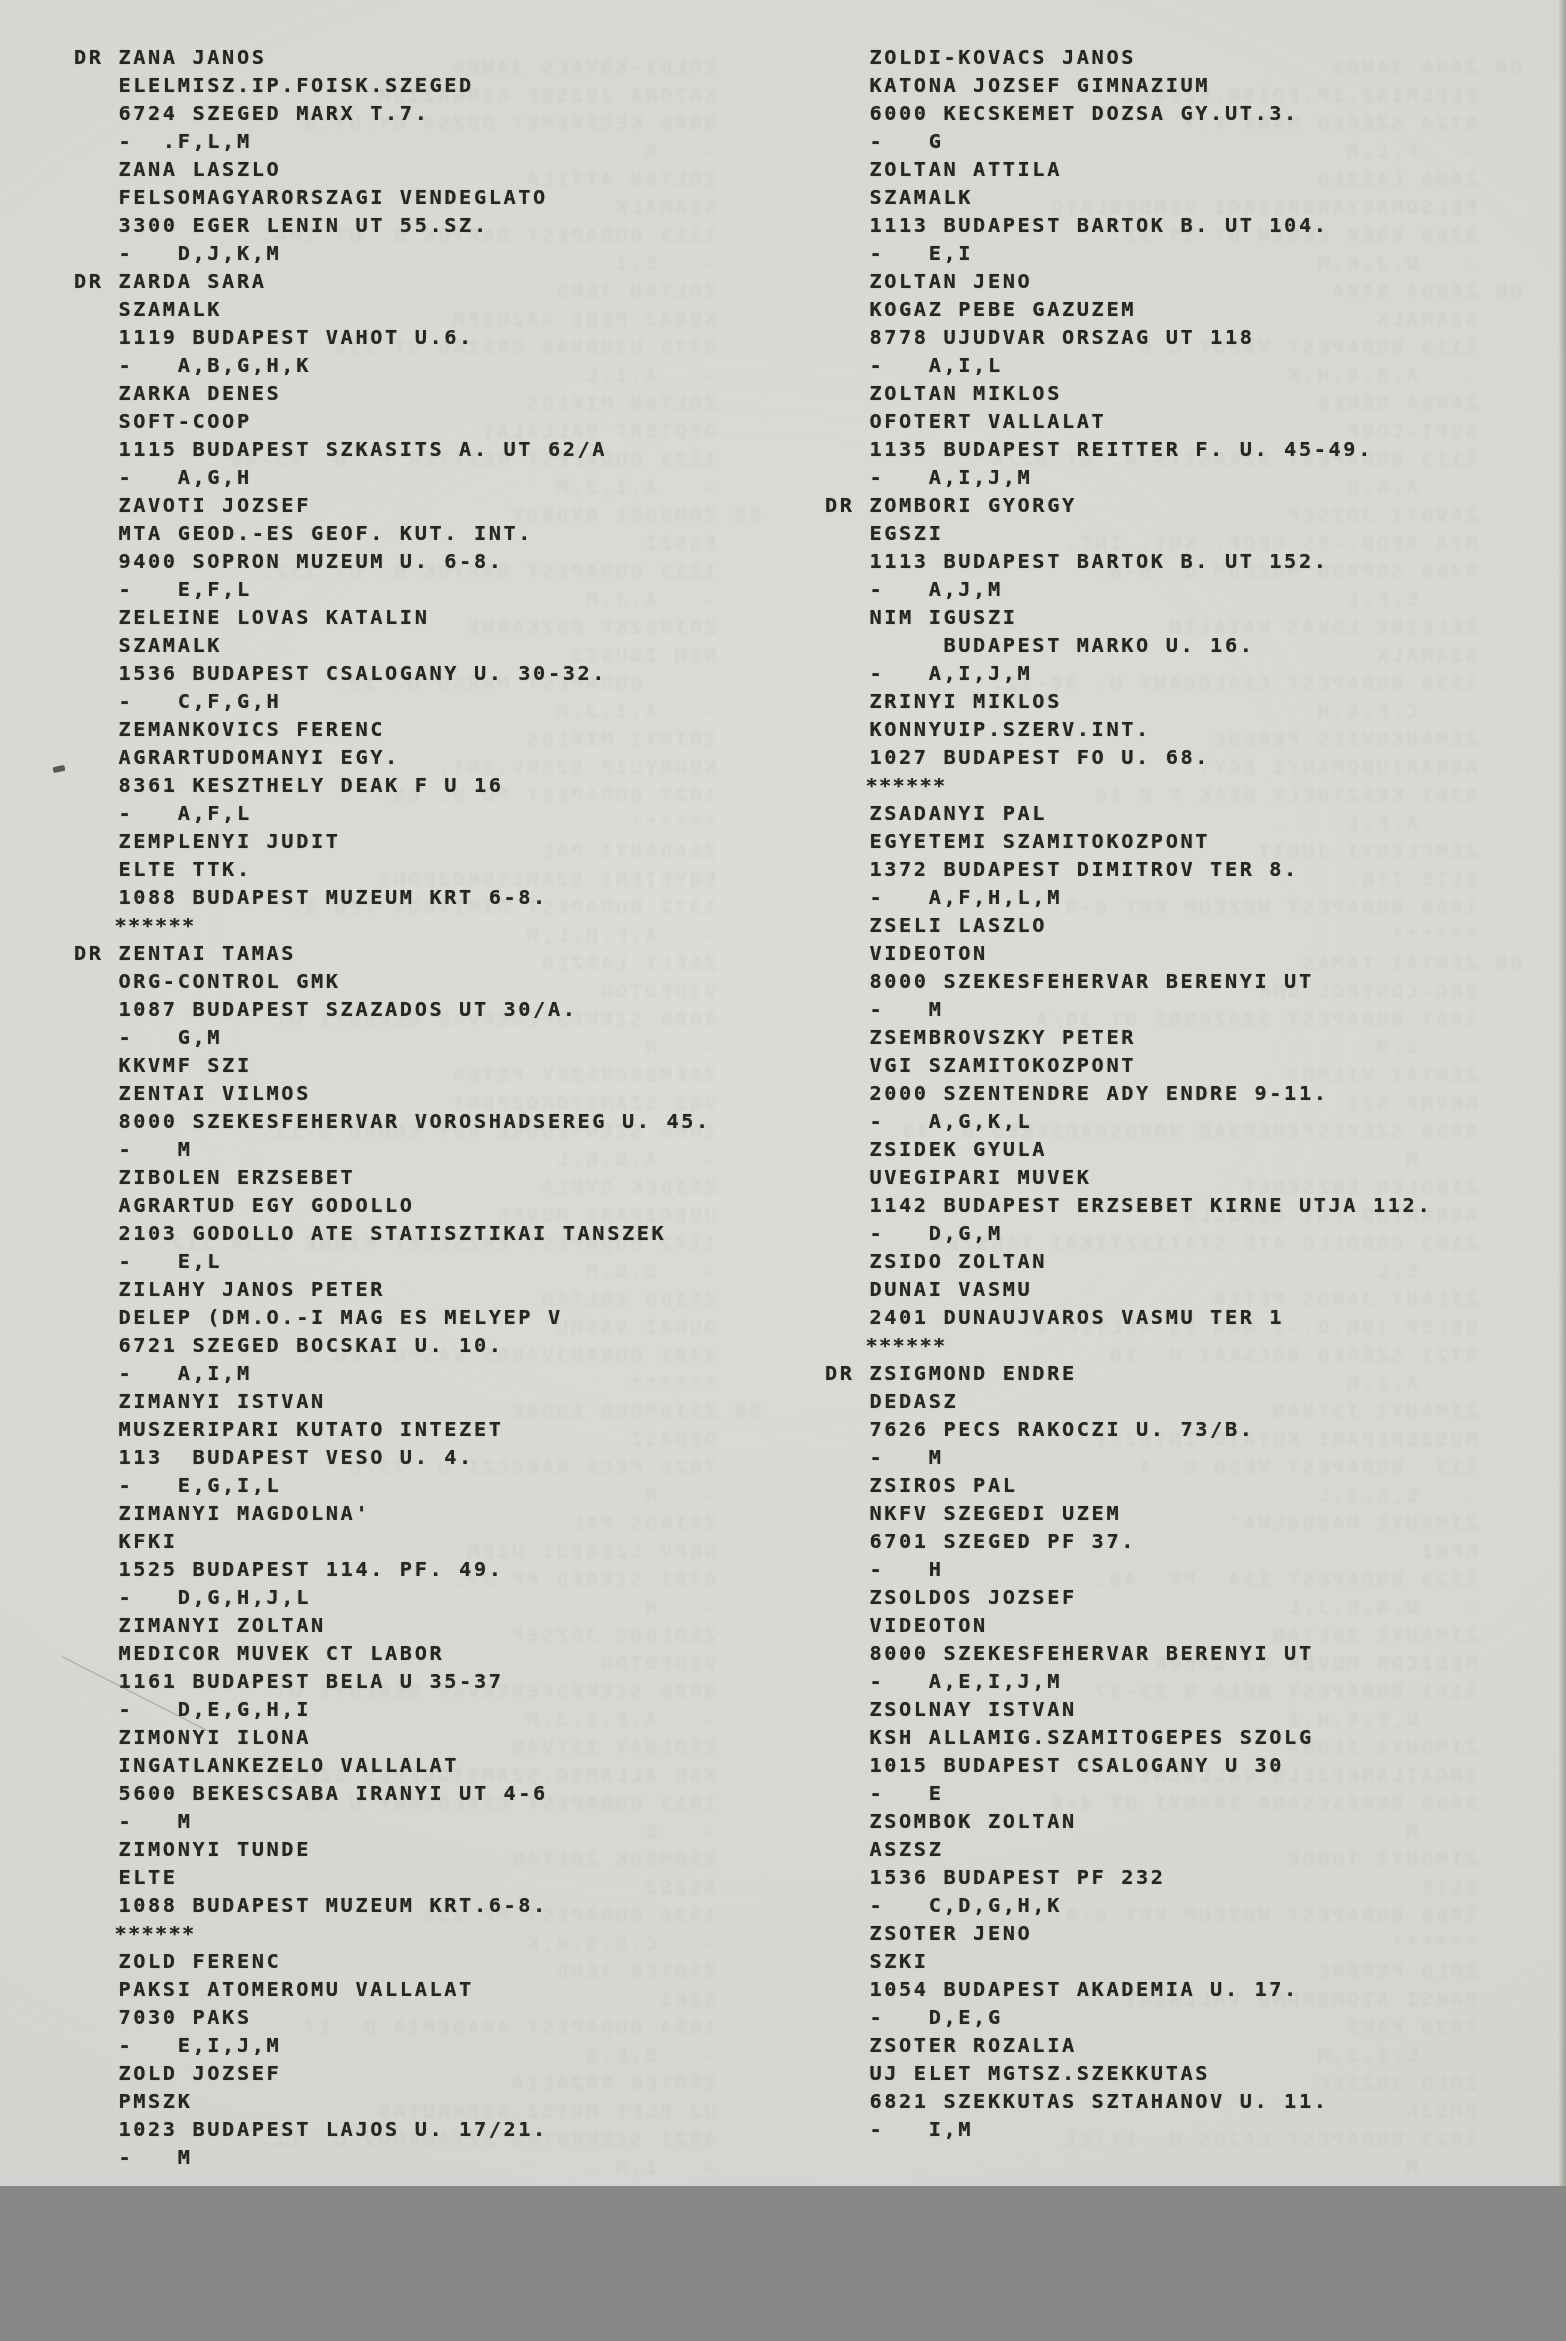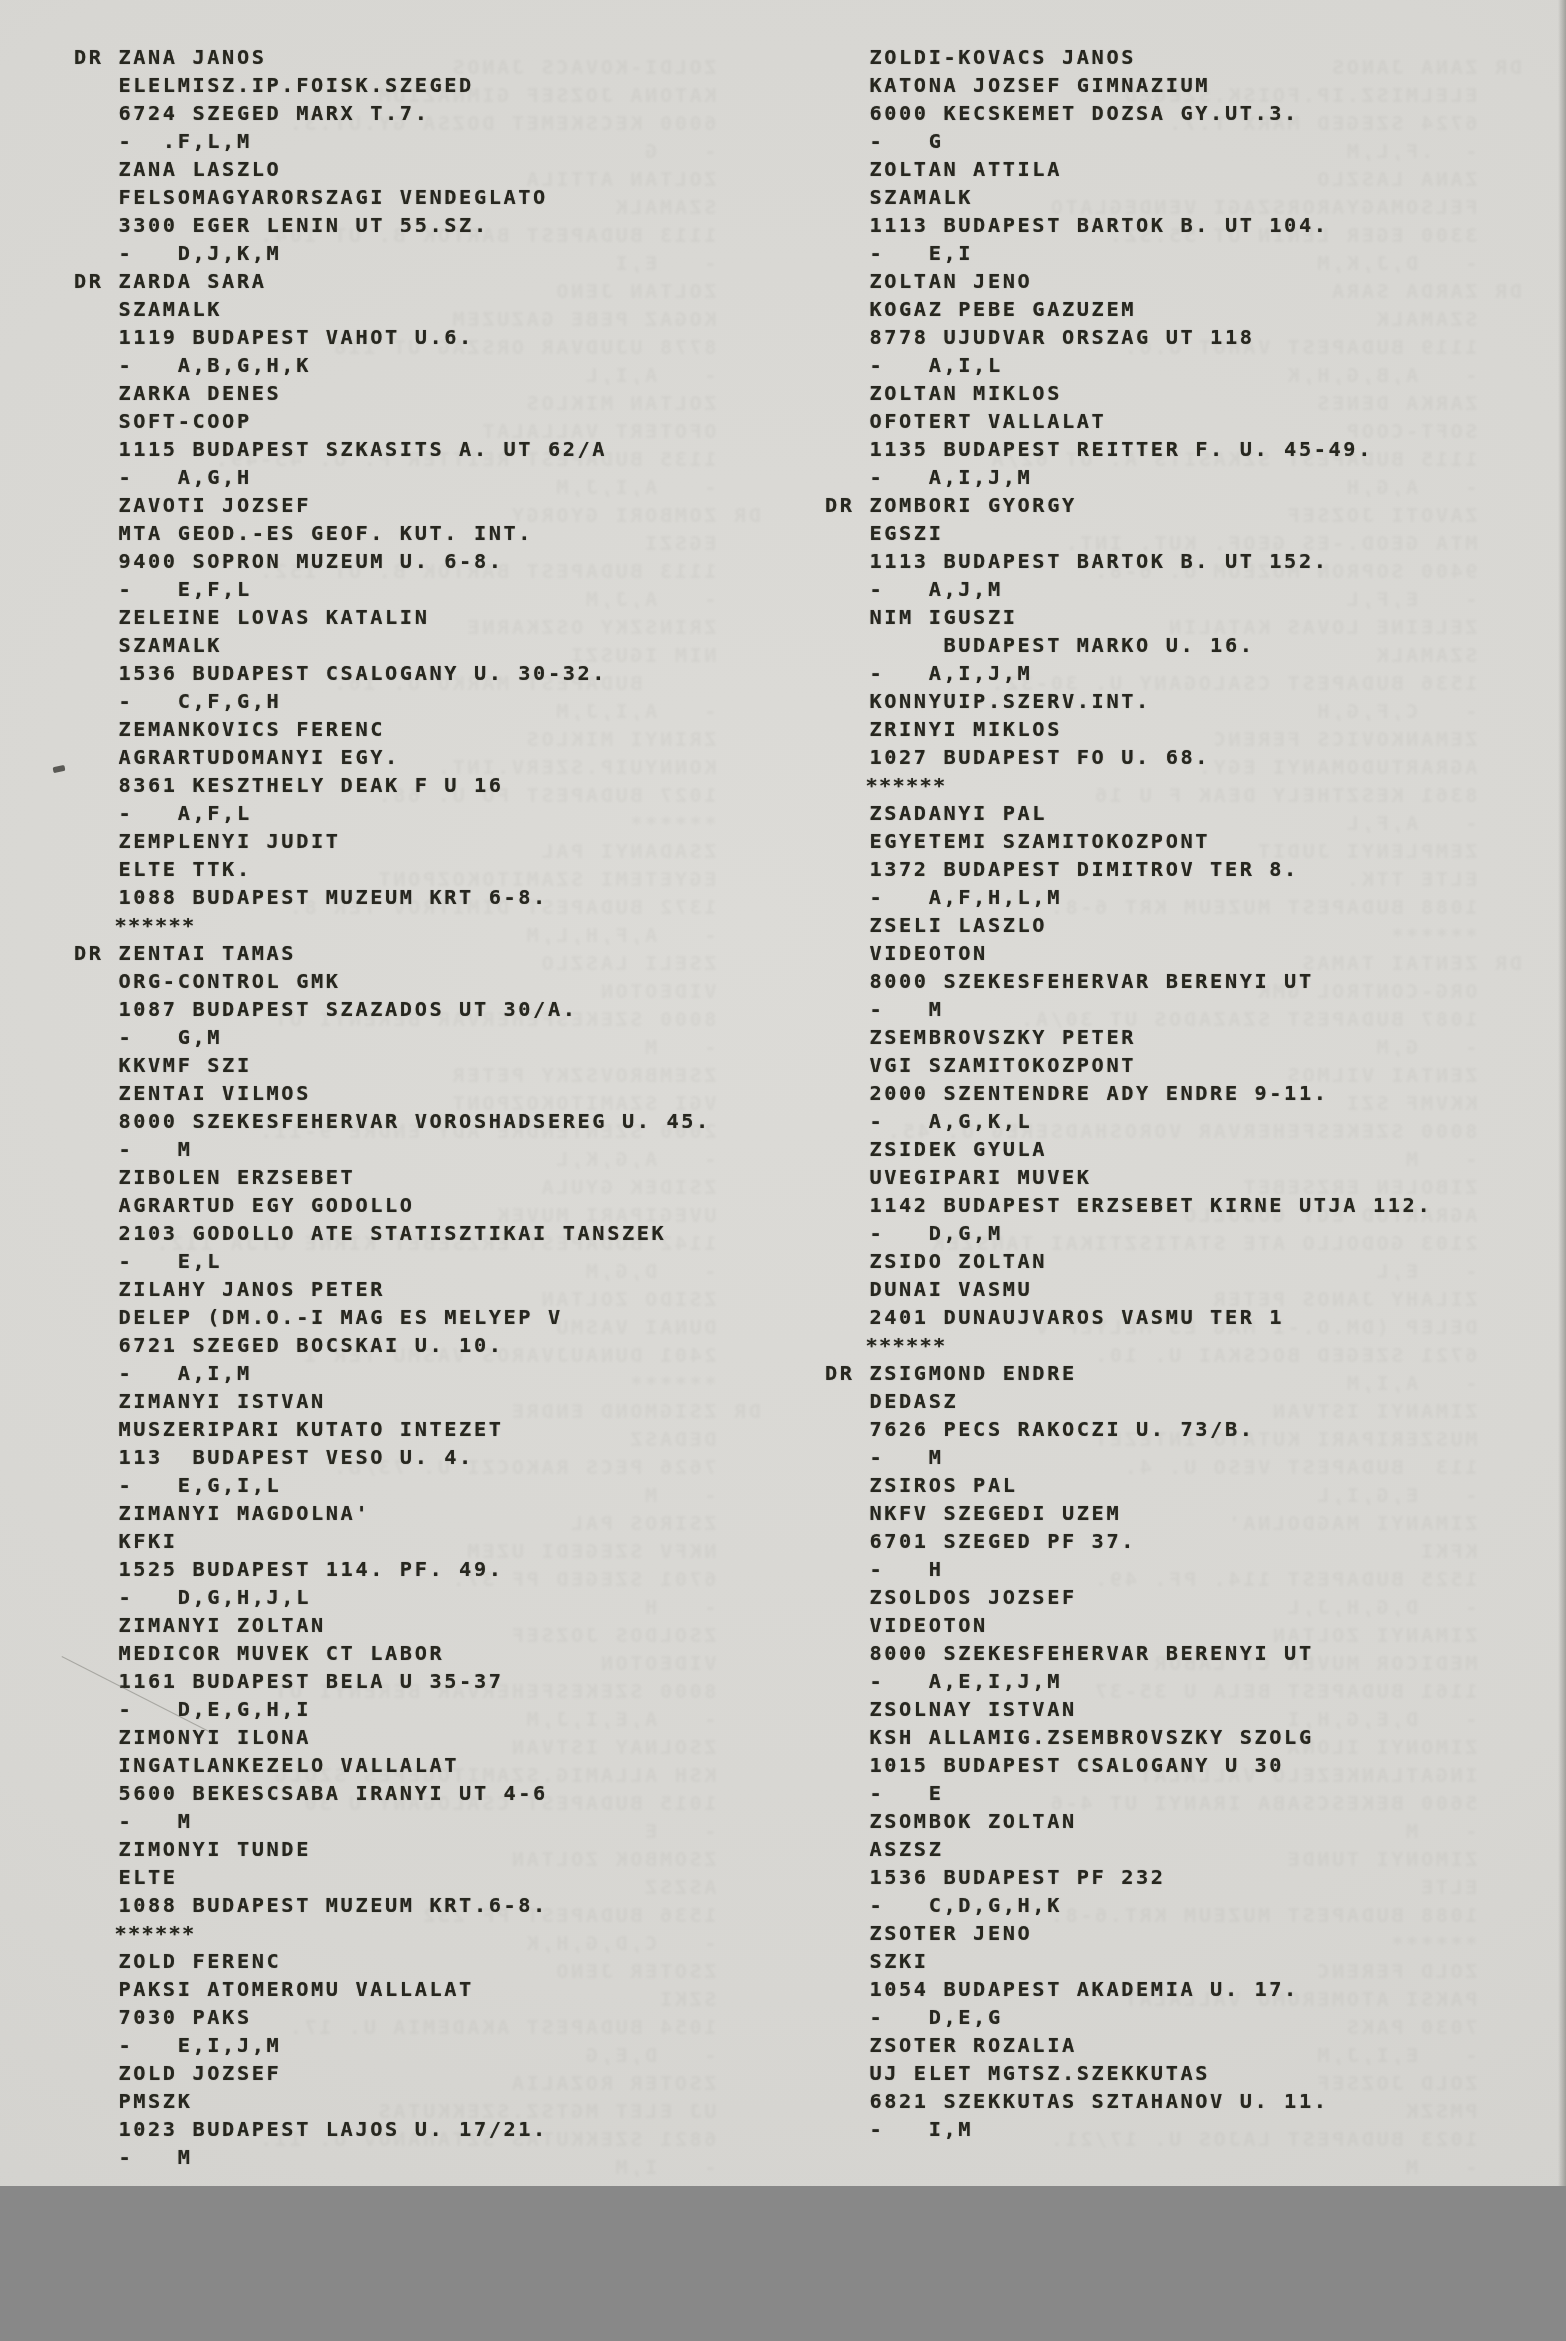--- a/index.html
+++ b/index.html
@@ -364,22 +364,22 @@
         <div class="line org">   EGSZI</div>
         <div class="line addr">   1113 BUDAPEST BARTOK B. UT 152.</div>
         <div class="line codes">   -   A,J,M</div>
       </div>
       <div class="entry">
         <div class="line org">   NIM IGUSZI</div>
         <div class="line addr">        BUDAPEST MARKO U. 16.</div>
         <div class="line codes">   -   A,I,J,M</div>
       </div>
       <div class="entry">
+        <div class="line name">   ZRINYI MIKLOS</div>
         <div class="line org">   KONNYUIP.SZERV.INT.</div>
-        <div class="line name">   ZRINYI MIKLOS</div>
         <div class="line addr">   1027 BUDAPEST FO U. 68.</div>
         <div class="line sep">   ******</div>
       </div>
       <div class="entry">
         <div class="line name">   ZSADANYI PAL</div>
         <div class="line org">   EGYETEMI SZAMITOKOZPONT</div>
         <div class="line addr">   1372 BUDAPEST DIMITROV TER 8.</div>
         <div class="line codes">   -   A,F,H,L,M</div>
       </div>
       <div class="entry">
@@ -419,21 +419,21 @@
         <div class="line codes">   -   H</div>
       </div>
       <div class="entry">
         <div class="line name">   ZSOLDOS JOZSEF</div>
         <div class="line org">   VIDEOTON</div>
         <div class="line addr">   8000 SZEKESFEHERVAR BERENYI UT</div>
         <div class="line codes">   -   A,E,I,J,M</div>
       </div>
       <div class="entry">
         <div class="line name">   ZSOLNAY ISTVAN</div>
-        <div class="line org">   KSH ALLAMIG.ZSEMBROVSZKY SZOLG</div>
+        <div class="line org">   KSH ALLAMIG.SZAMITOGEPES SZOLG</div>
         <div class="line addr">   1015 BUDAPEST CSALOGANY U 30</div>
         <div class="line codes">   -   E</div>
       </div>
       <div class="entry">
         <div class="line name">   ZSOMBOK ZOLTAN</div>
         <div class="line org">   ASZSZ</div>
         <div class="line addr">   1536 BUDAPEST PF 232</div>
         <div class="line codes">   -   C,D,G,H,K</div>
       </div>
       <div class="entry">

